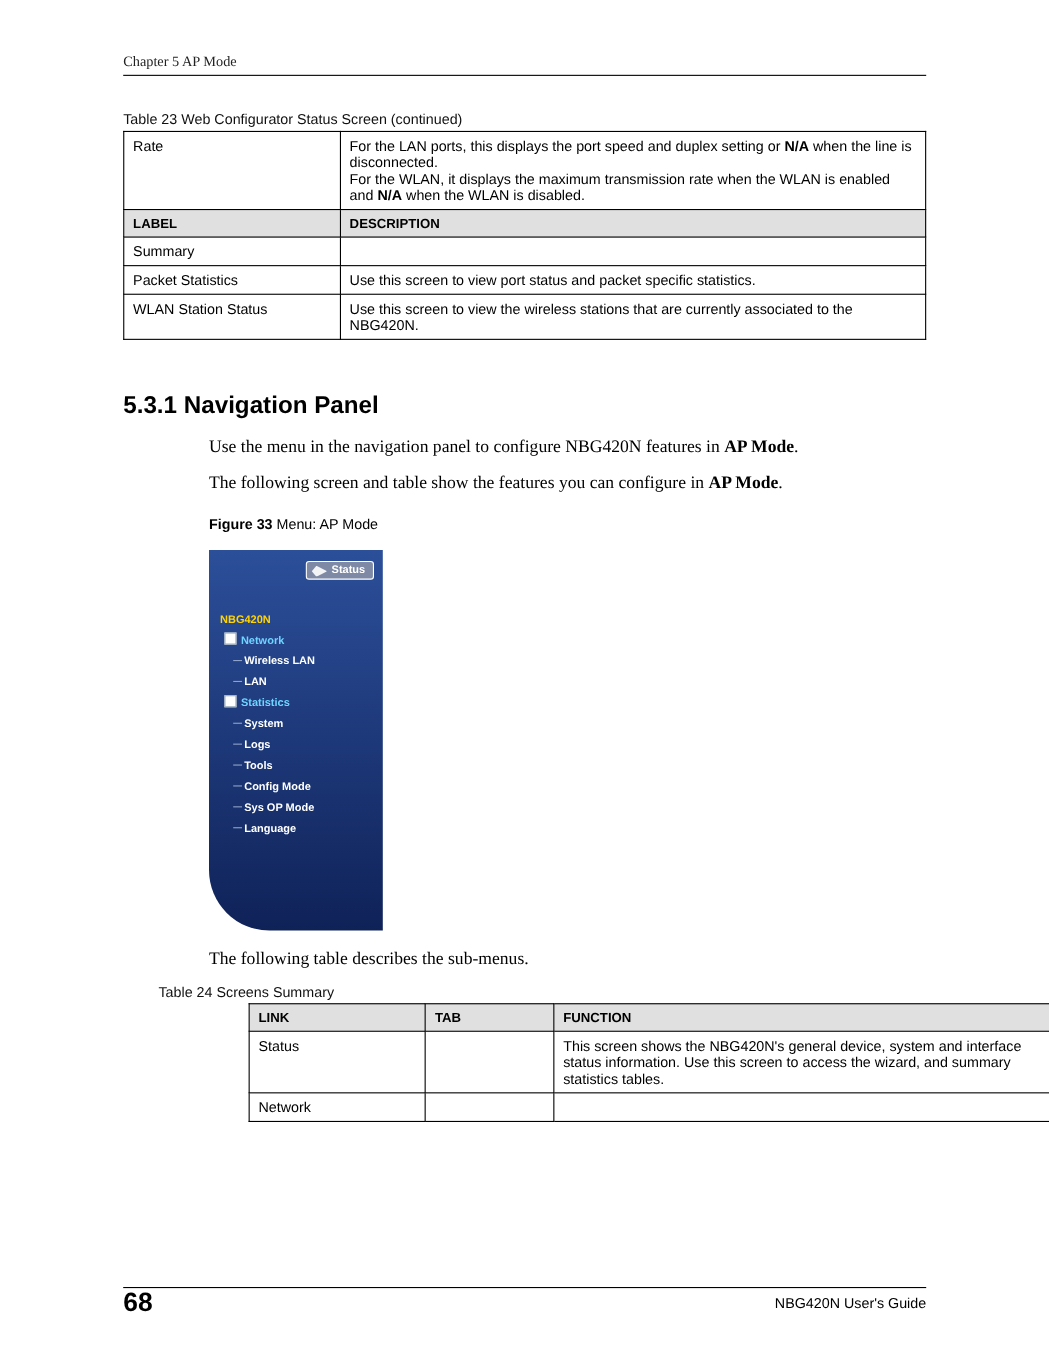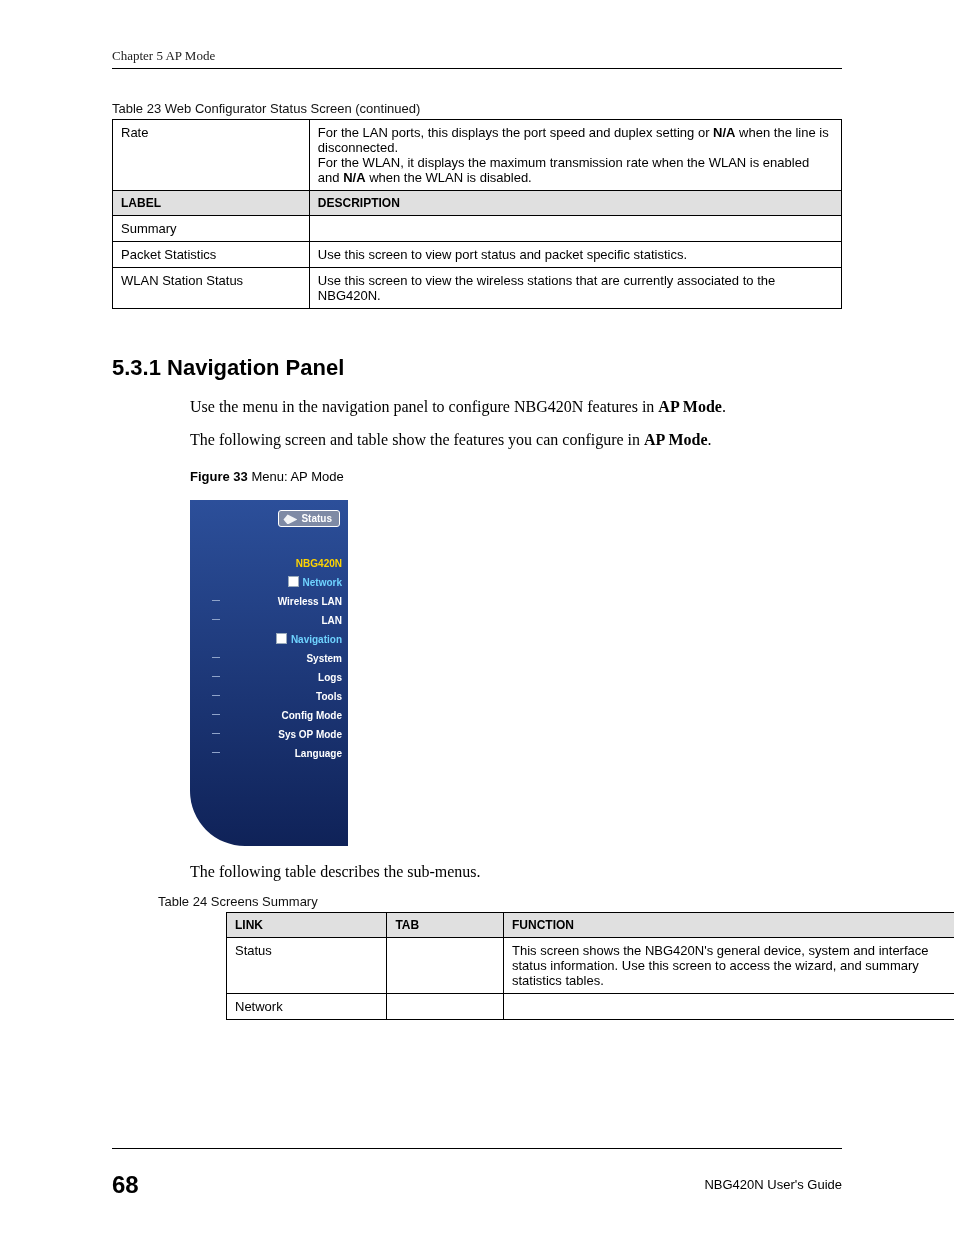--- a/index.html
+++ b/index.html
@@ -96,21 +96,20 @@
     width: 14px; height: 10px;
     background: #fff;
     clip-path: polygon(0 50%, 30% 0, 100% 50%, 30% 100%);
     opacity: .9;
   }
   .menu-tree {
     position: absolute;
     top: 54px; left: 10px; right: 6px;
     font-size: 10px;
     line-height: 1.9;
-    text-align: right;
   }
   .menu-root { color: #ffd400; font-weight: 700; }
   .menu-cat { color: #6fd3ff; font-weight: 700; margin-left: 4px; }
   .menu-cat::before {
     content: "";
     display: inline-block;
     width: 9px; height: 9px;
     background: #fff;
     margin-right: 4px;
     vertical-align: -1px;
@@ -128,21 +127,21 @@
     position: absolute;
     left: -10px; top: 8px;
     width: 8px; height: 1px;
     background: #8fa3c9;
   }
   .table24 { margin-left: 114px; width: calc(100% - 78px); }
   .footer {
     position: absolute;
     bottom: 36px; left: 112px; right: 112px;
     border-top: 1.5px solid #000;
-    padding-top: 22px;
+    padding-top: 0;
     display: flex;
     justify-content: space-between;
     align-items: flex-start;
   }
   .page-number {
     font-family: Arial, Helvetica, sans-serif;
     font-size: 24px;
     font-weight: 700;
   }
   .guide-name {
@@ -203,33 +202,33 @@
   <p class="figure-caption">
     <b>Figure 33</b><span>   Menu: AP Mode</span>
   </p>
   <div class="menu-figure">
     <div class="menu-status">Status</div>
     <div class="menu-tree">
       <div class="menu-root">NBG420N</div>
       <div class="menu-cat">Network</div>
       <div class="menu-item">Wireless LAN</div>
       <div class="menu-item">LAN</div>
-      <div class="menu-cat">Navigation</div>
+      <div class="menu-cat">Statistics</div>
       <div class="menu-item">System</div>
       <div class="menu-item">Logs</div>
       <div class="menu-item">Tools</div>
       <div class="menu-item">Config Mode</div>
       <div class="menu-item">Sys OP Mode</div>
       <div class="menu-item">Language</div>
     </div>
   </div>
 
   <p class="body-text" style="margin-top:14px">The following table describes the sub-menus.</p>
 
-  <p class="table-caption" style="margin-left:46px">
+  <p class="table-caption" style="margin-left:32px">
     <b>Table 24</b><span>   Screens Summary</span>
   </p>
   <table class="data table24">
     <tbody>
         <tr>
       <th style="width:22%">LINK</th>
       <th style="width:16%">TAB</th>
       <th>FUNCTION</th>
     </tr>
     <tr>

